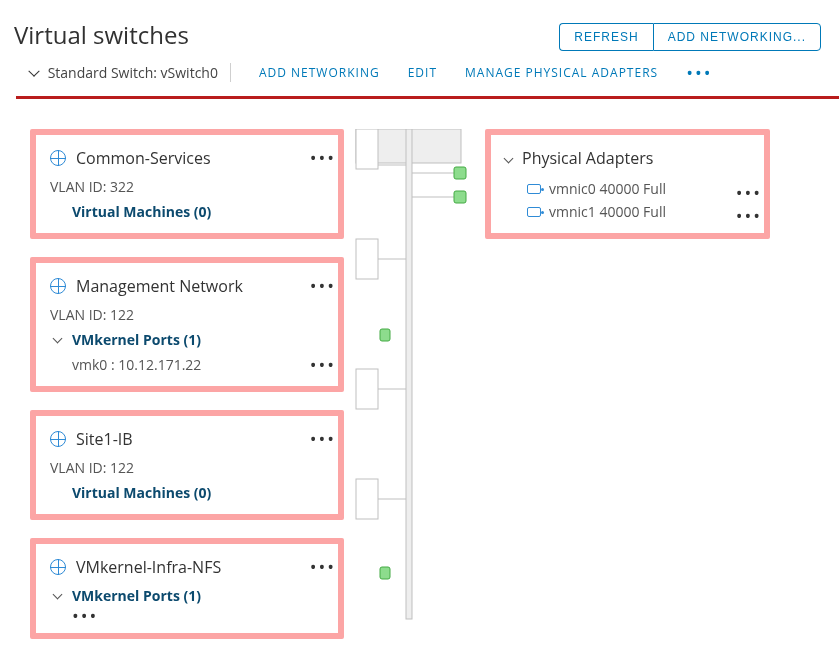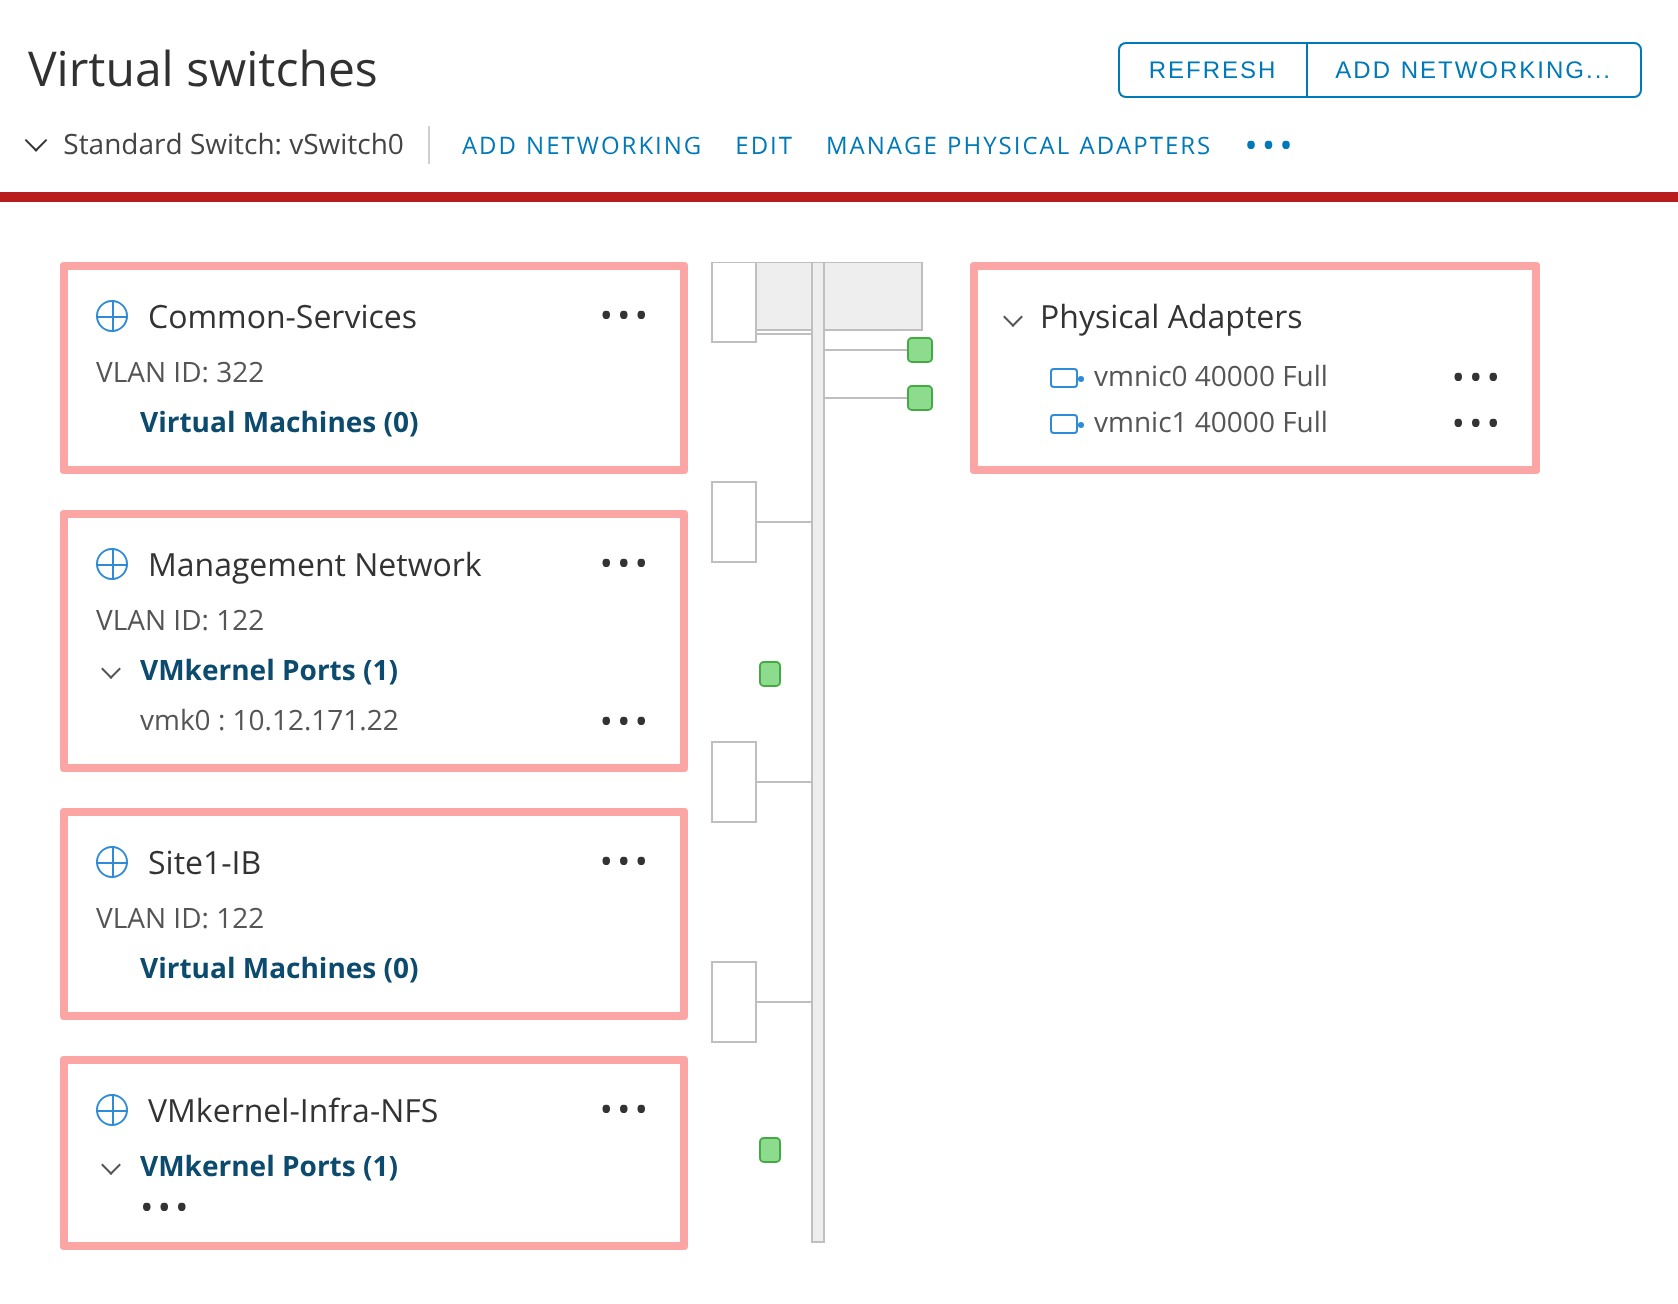--- a/index.html
+++ b/index.html
@@ -7,21 +7,21 @@
       font-family: -apple-system, BlinkMacSystemFont, "Segoe UI", "Open Sans", Arial, sans-serif;
       background: #fff;
       color: #333;
       width: 839px;
       height: 652px;
       position: relative;
       overflow: hidden;
     }
     .header {
       display: flex;
-      align-items: center;
+      align-items: flex-end;
       justify-content: space-between;
       padding: 18px 18px 8px 14px;
     }
     .page-title {
       font-size: 24px;
       font-weight: 400;
       color: #313131;
     }
     .header-actions { display: flex; gap: 0; }
     .btn-outline {
@@ -33,21 +33,23 @@
       letter-spacing: 1px;
       cursor: pointer;
       font-weight: 500;
     }
     .btn-outline:first-child { border-radius: 4px 0 0 4px; border-right: none;}
     .btn-outline:last-child { border-radius: 0 4px 4px 0; }
     .subheader {
       display: flex;
       align-items: center;
       padding: 4px 14px 14px 14px;
-      border-bottom: 5px solid #b91c1c;
+      border-bottom: 3px solid #b91c1c;
+      gap: 12px;
+      margin-left: 16px;
     }
     .chev-down-thin {
       display: inline-block;
       width: 8px; height: 8px;
       border-right: 1.5px solid #333;
       border-bottom: 1.5px solid #333;
       transform: rotate(45deg) translate(-2px,-2px);
       margin-right: 6px;
     }
     .subheader .switch-label {
@@ -86,24 +88,24 @@
     .topology {
       position: relative;
       padding: 30px 0 30px 30px;
       display: flex;
       align-items: flex-start;
       min-height: 620px;
     }
     .left-col { width: 314px; display: flex; flex-direction: column; gap: 18px; }
     .right-col { position: absolute; left: 485px; top: 30px; width: 285px; }
     .card {
-      border: 4px solid #fca5a5;
+      border: 6px solid #fca5a5;
       border-radius: 2px;
       background: #fff;
-      padding: 12px 14px 12px 14px;
+      padding: 12px 2px 12px 14px;
       position: relative;
     }
     .card-head {
       display: flex;
       align-items: center;
       justify-content: space-between;
       margin-bottom: 8px;
     }
     .card-title { display:flex; align-items:center; gap:10px; }
     .card-title-text { font-size: 16px; color: #333; }
@@ -127,21 +129,21 @@
     .port-row { display:flex; align-items:center; justify-content:space-between; padding-left: 22px; margin-top:6px;}
     .port-text { font-size:14px; color:#555; }
     .chev {
       position:absolute;
       display:inline-block; width:7px; height:7px;
       border-right:1.5px solid #555; border-bottom:1.5px solid #555;
       transform: rotate(45deg);
     }
     .pa-title-row { display:flex; align-items:center; gap:10px; margin-bottom:10px;}
     .pa-title { font-size:16px; color:#333; }
-    .nic-row { display:flex; align-items:center; justify-content:space-between; padding-left:22px; margin-top:4px;}
+    .nic-row { display:flex; align-items:flex-end; justify-content:space-between; padding-left:22px; margin-top:4px;}
     .nic-icon {
       width:14px; height:10px; border:1.5px solid #2f8bd6; border-radius:2px; display:inline-block; margin-right:8px; position:relative;
     }
     .nic-icon::after { content:""; position:absolute; right:-4px; top:3px; width:3px; height:3px; border-radius:50%; background:#2f8bd6;}
     .nic-text { font-size:14px; color:#555; display:flex; align-items:center;}
     
     .topo-svg {
       position:absolute;
       left: 344px;
       top: 30px;

